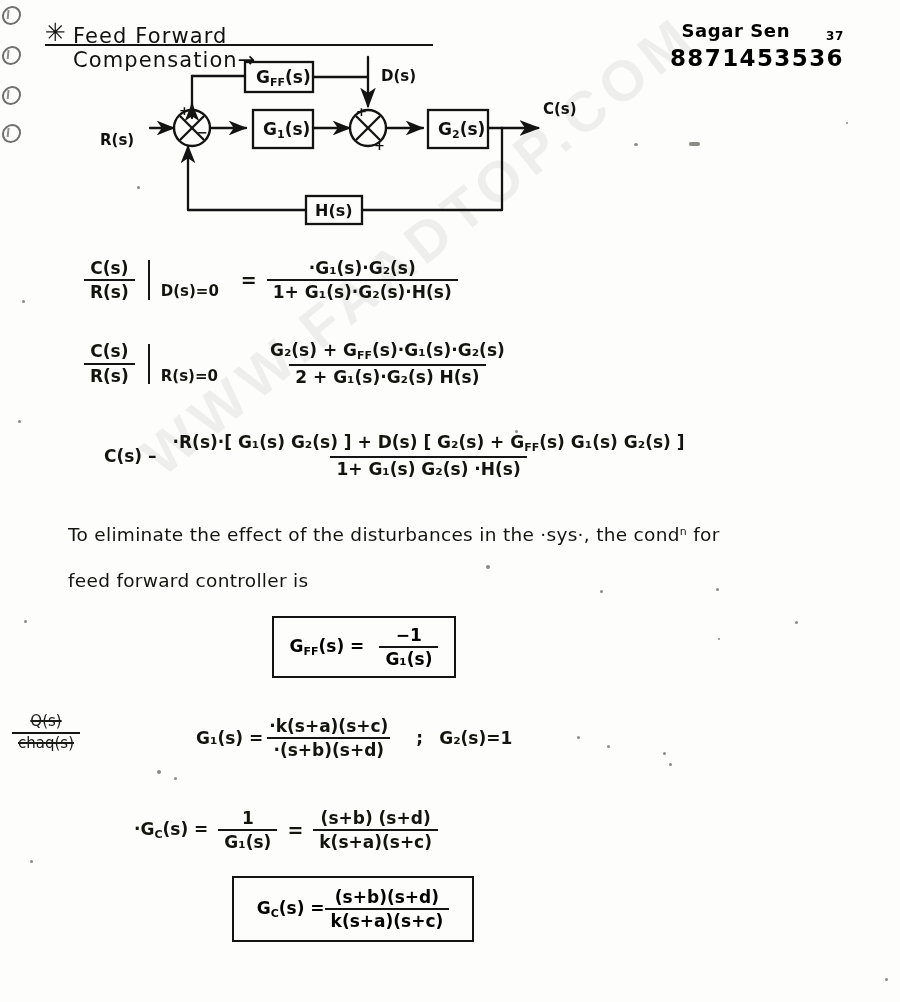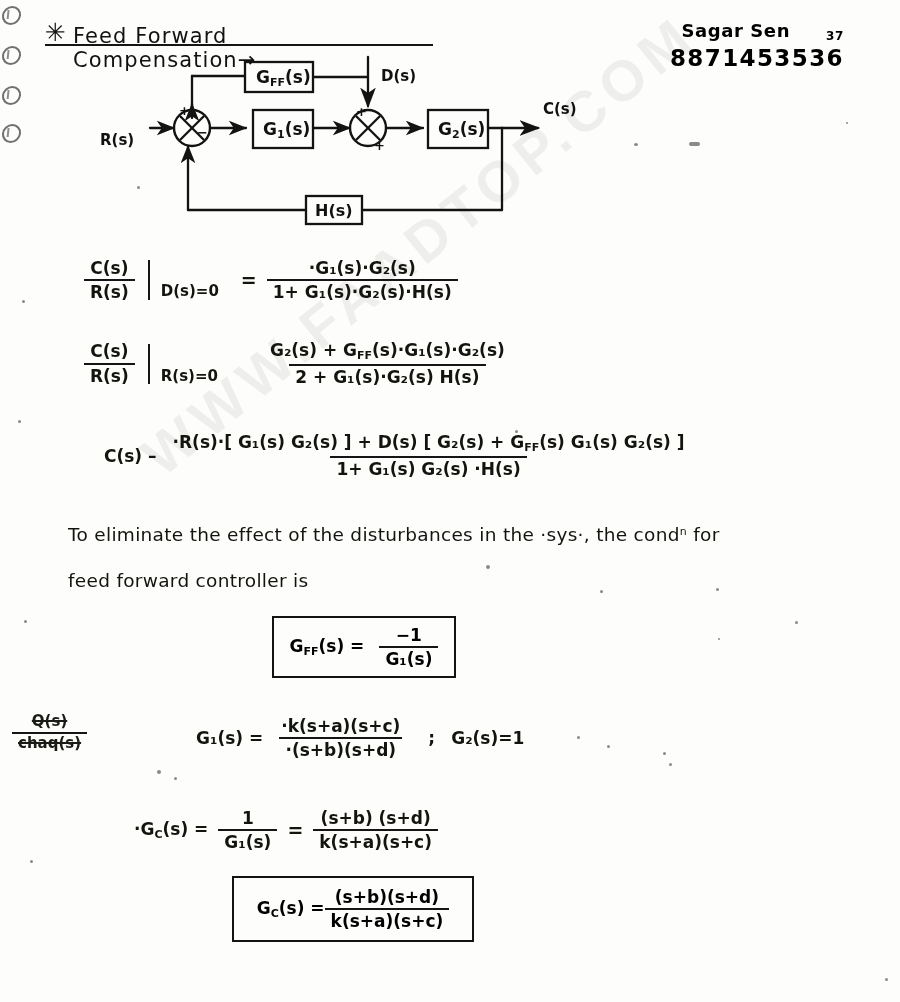--- a/index.html
+++ b/index.html
@@ -211,21 +211,21 @@
     justify-content: center;
     background: transparent;
   }
 
   
   #margin-note {
     position: absolute;
     left: 12px;
     top: 712px;
     font-size: 15px;
-    font-weight: 700;
+    font-weight: 400;
     color: #1a1a16;
   }
   #margin-note .den {
     border-top: 2px solid #151515;
   }
   .struck {
     text-decoration: line-through;
     text-decoration-thickness: 2px;
   }
 
@@ -400,21 +400,21 @@
   </div>
 
   <div id="margin-note">
     <span class="frac">
       <span class="num struck">Q(s)</span>
       <span class="den struck">chaq(s)</span>
     </span>
   </div>
 
   <div class="mathrow" style="left:196px; top:716px;">
-    <span class="eqtext" style="margin-right:12px;">G₁(s) =</span>
+    <span class="eqtext" style="">G₁(s) =</span>
     <span class="frac eqtext">
       <span class="num">·k(s+a)(s+c)</span>
       <span class="den">·(s+b)(s+d)</span>
     </span>
     <span class="eqtext" style="margin:0 16px 0 22px;">;</span>
     <span class="eqtext">G₂(s)=1</span>
   </div>
 
   <div class="mathrow" style="left:134px; top:808px;">
     <span class="eqtext" style="margin-right:10px;">

